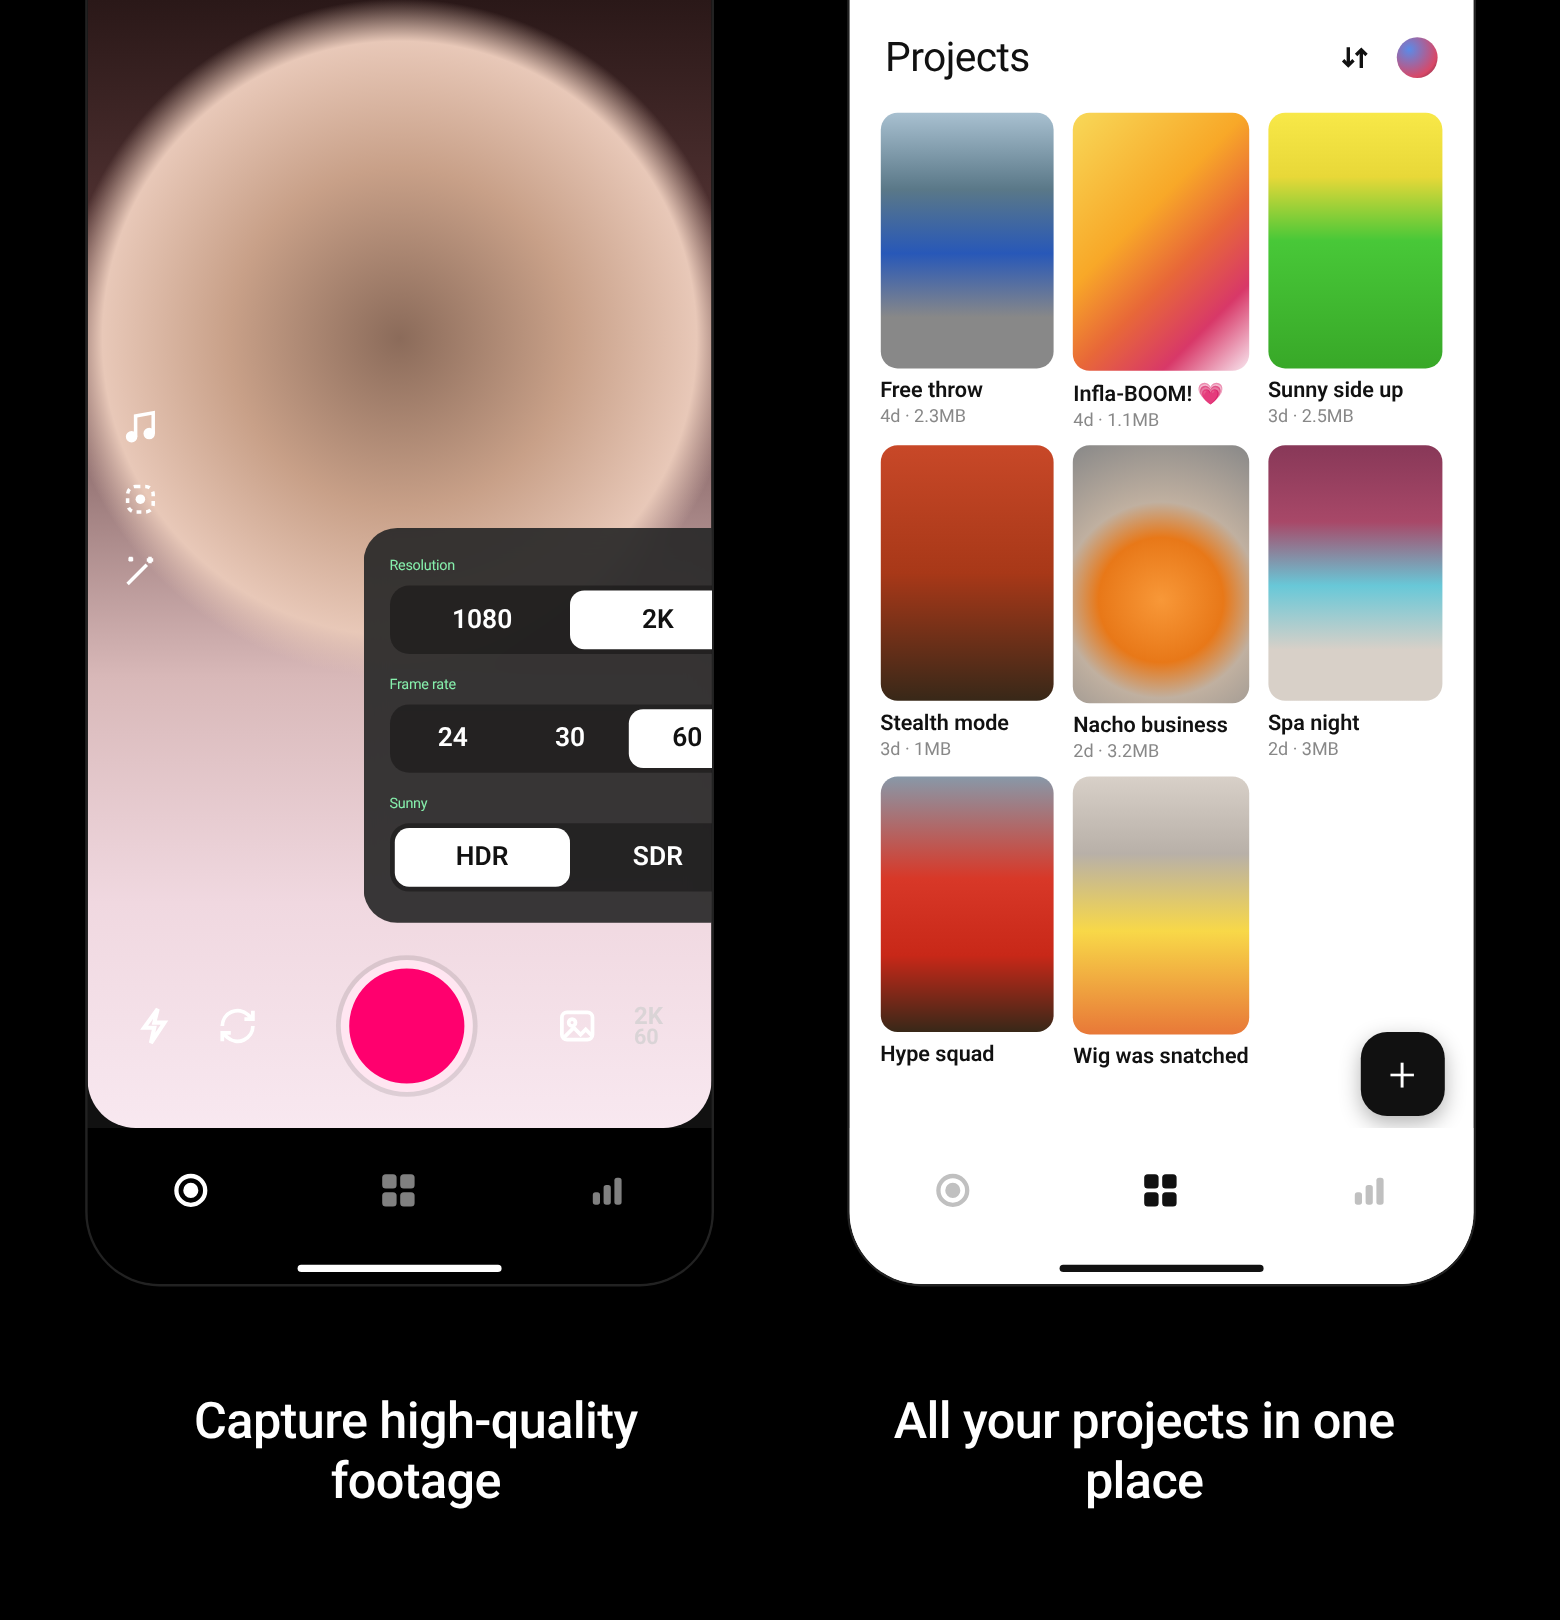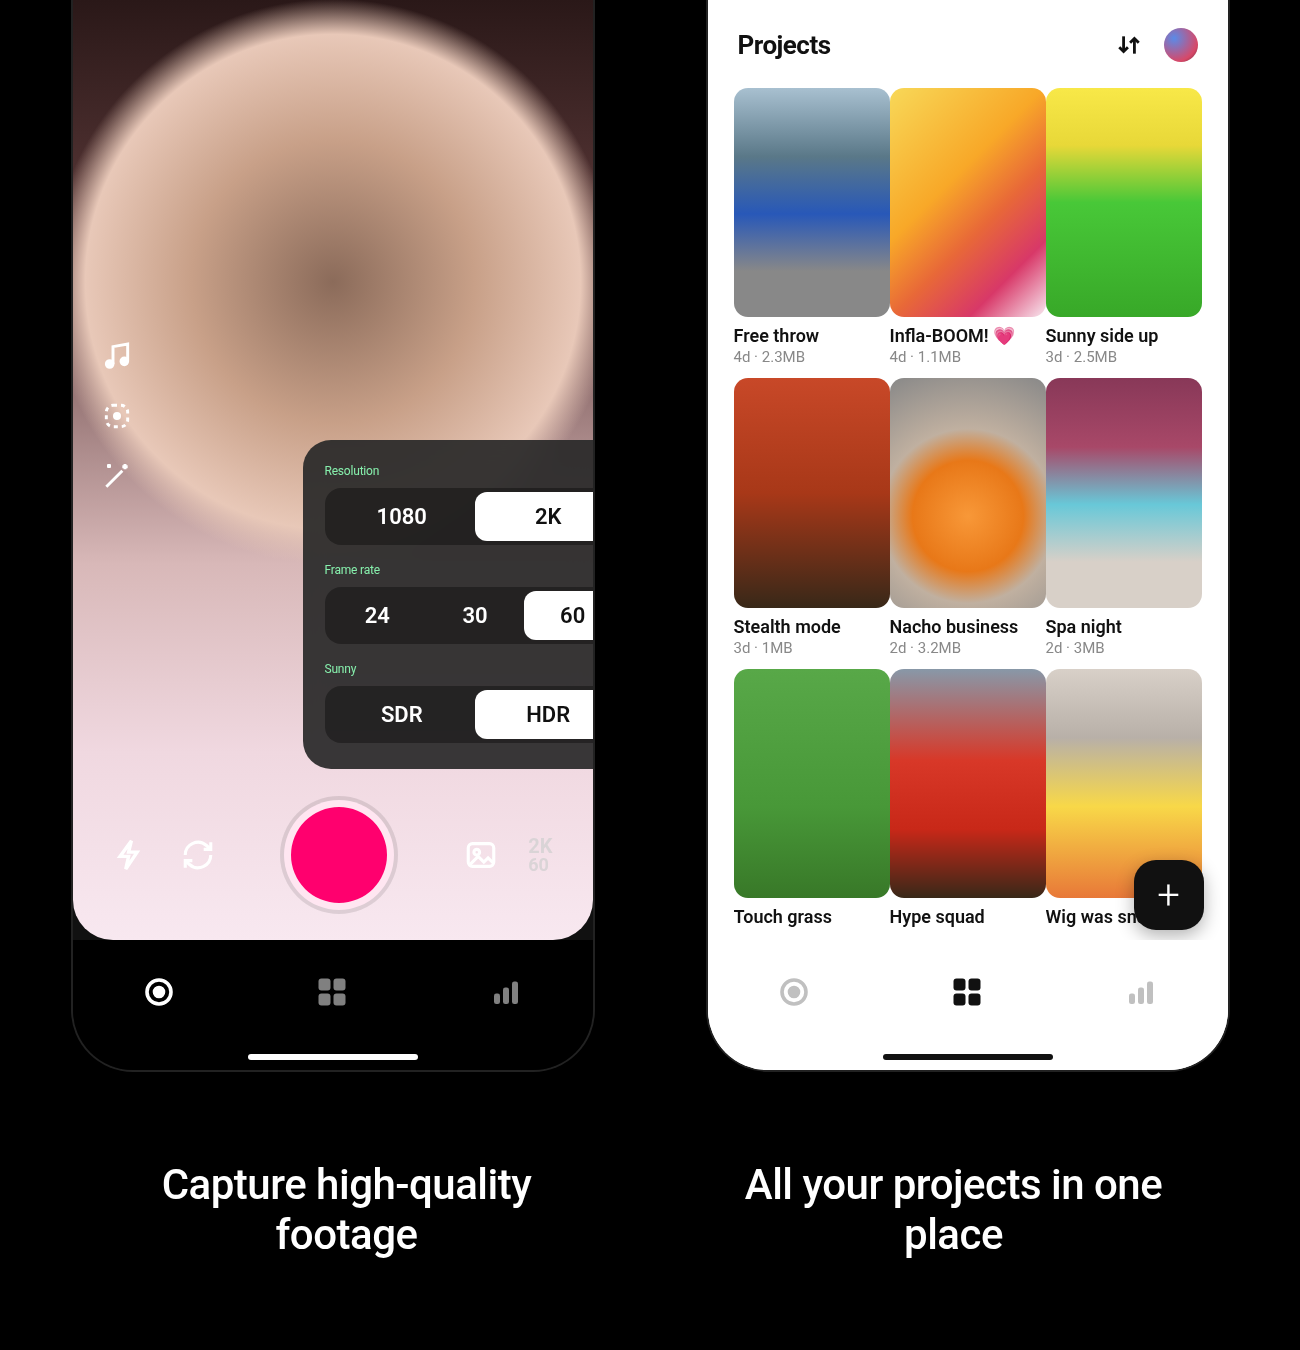--- a/index.html
+++ b/index.html
@@ -89,29 +89,29 @@
   }
   .home-indicator.light { background:#fff; }
   .home-indicator.dark { background:#111; }
 
   
   .phone-right { background:#fff; color:#111; }
   .proj-header {
     display:flex; align-items:center; justify-content:space-between;
     padding: 28px 30px 10px 30px;
   }
-  .proj-header h1 { font-size:26px; font-weight:700; letter-spacing:-0.5px; }
+  .proj-header h1 { font-size:34px; font-weight:400; letter-spacing:-0.5px; }
   .proj-header .hicons { display:flex; align-items:center; gap:22px; }
   .avatar {
     width:34px; height:34px; border-radius:999px;
     background: radial-gradient(circle at 30% 30%, #5a8be8, #d84868 70%, #582838);
   }
   .grid {
     display:grid; grid-template-columns: repeat(3, 1fr);
-    gap: 12px 0;
+    gap: 12px 16px;
     padding: 16px 26px 8px 26px;
   }
   .card { }
   .thumb {
     width:100%; aspect-ratio: 0.68; border-radius:14px;
     background:#ddd;
   }
   .card .title { font-size:18px; font-weight:600; margin-top:8px; white-space:nowrap; overflow:hidden; text-overflow:ellipsis; }
   .card .meta { font-size:15px; color:#888; margin-top:2px; }
   
@@ -184,22 +184,22 @@
         <div class="opt sel">2K</div>
       </div>
       <div class="label">Frame rate</div>
       <div class="seg">
         <div class="opt">24</div>
         <div class="opt">30</div>
         <div class="opt sel">60</div>
       </div>
       <div class="label">Sunny</div>
       <div class="seg">
+        <div class="opt sel">HDR</div>
         <div class="opt">SDR</div>
-        <div class="opt sel">HDR</div>
       </div>
     </div>
 
     <div class="cam-bottom">
       <div style="display:flex;gap:34px;align-items:center">
         <div class="bicon">
           <svg viewBox="0 0 24 24" fill="none" stroke="currentColor" stroke-width="2.4">
               <path d="M13 2 L5 13h6l-2 9 8-12h-6l2-8z"></path>
             </svg>
         </div>
@@ -296,24 +296,20 @@
         <div class="thumb t4"></div>
         <div class="title">Nacho business</div>
         <div class="meta">2d · 3.2MB</div>
       </div>
       <div class="card">
         <div class="thumb t5"></div>
         <div class="title">Spa night</div>
         <div class="meta">2d · 3MB</div>
       </div>
       <div class="card">
-        <div class="thumb t6"></div>
-        <div class="title">Touch grass</div>
-      </div>
-      <div class="card">
         <div class="thumb t7"></div>
         <div class="title">Hype squad</div>
       </div>
       <div class="card">
         <div class="thumb t8"></div>
         <div class="title">Wig was snatched</div>
       </div>
     </div>
 
     <div class="fab">

